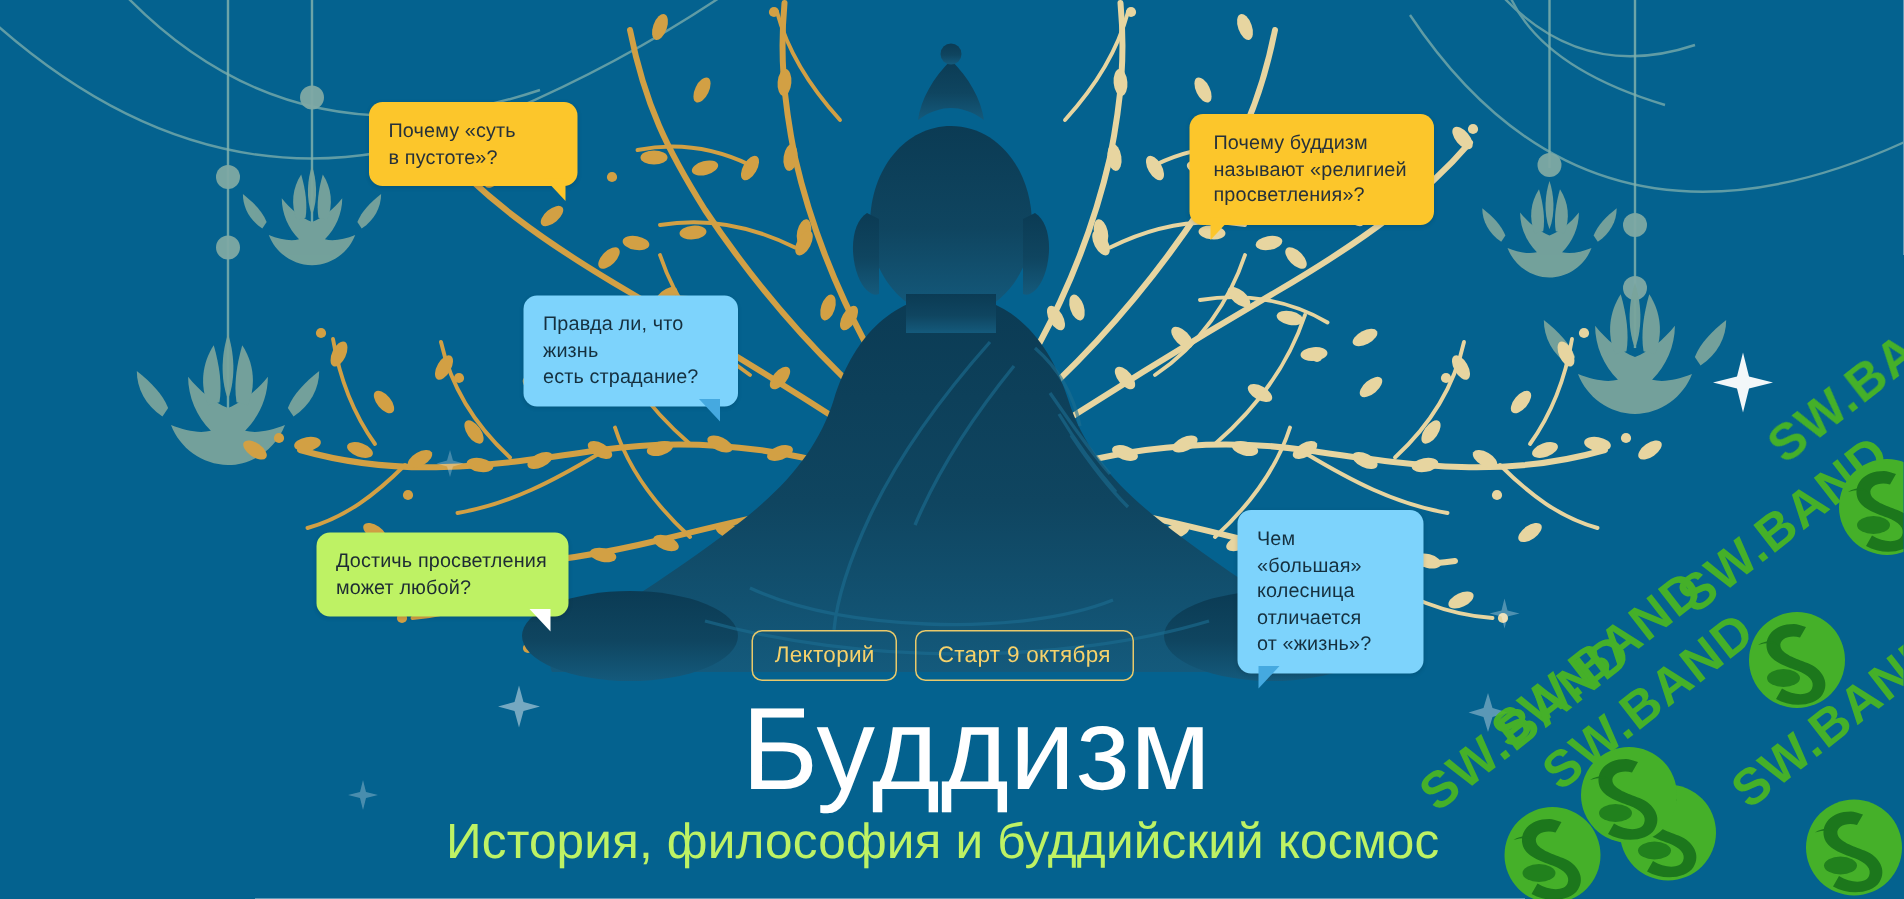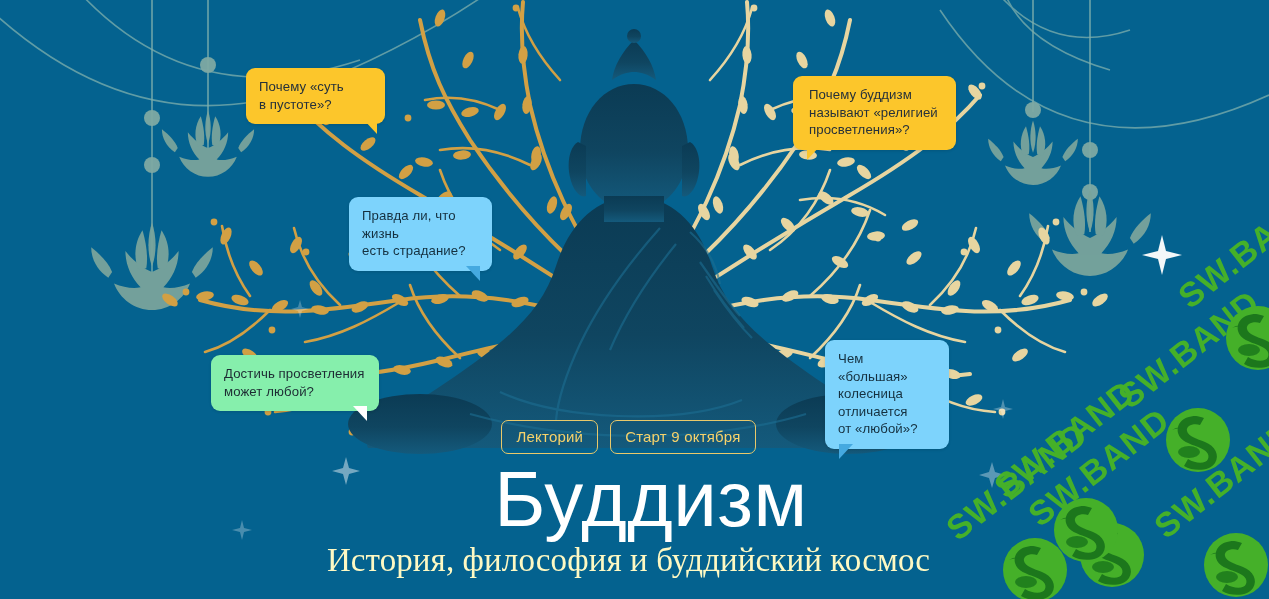--- a/index.html
+++ b/index.html
@@ -29,21 +29,21 @@
     color:#1a2b33;
     z-index:40;
     box-shadow:0 1px 3px rgba(0,0,0,.12);
   }
   .bubble .tail{
     position:absolute;
     width:0;height:0;
   }
   .bubble.yellow{ background:#fcc62b; color:#26313a; }
   .bubble.blue  { background:#7dd3fc; color:#15303f; }
-  .bubble.white { background:#86efac; color:#1d2b33; }
+  .bubble.white { background:#bef264; color:#1d2b33; }
 
   #bubble-why-emptiness   { left:246px; top:68px;  width:139px; }
   #bubble-why-emptiness .tail{ bottom:-10px; right:8px; border-left:14px solid transparent; border-top:15px solid #fcc62b;}
   #bubble-religion-intel  { left:793px; top:76px;  width:163px;padding-left:16px; }
   #bubble-religion-intel .tail{ bottom:-10px; left:14px; border-right:14px solid transparent; border-top:15px solid #fcc62b;}
   #bubble-life-suffering  { left:349px; top:197px; width:143px; }
   #bubble-life-suffering .tail{ bottom:-10px; right:12px; border-left:14px solid transparent; border-top:15px solid #45a9e0;}
   #bubble-enlightenment   { left:211px; top:355px; width:168px; }
   #bubble-enlightenment .tail{ bottom:-10px; right:12px; border-left:14px solid transparent; border-top:15px solid #ffffff;}
   #bubble-vehicles        { left:825px; top:340px; width:124px; }
@@ -74,27 +74,26 @@
   #page-title{
     color:#ffffff;
     font-size:78px;
     line-height:.95;
     font-weight:400;
     letter-spacing:.5px;
     margin-top:6px;
     padding-left:45px;
   }
   #page-subtitle{
-    color:#fef9c3;
+    color:#bef264;
     font-size:33px;
     line-height:1.15;
     font-weight:500;
     letter-spacing:.1px;
     margin-top:6px;
-    font-family:Liberation Serif, serif;
   }
 
   
   #watermark{
     position:absolute; inset:0;
     z-index:60; pointer-events:none;
   }
 </style>
 </head>
 <body>
@@ -470,21 +469,21 @@
 
     <div class="bubble white" id="bubble-enlightenment">
       <div>Достичь просветления</div>
       <div>может любой?</div>
       <span class="tail"></span>
     </div>
 
     <div class="bubble blue" id="bubble-vehicles">
       <div>Чем «большая»</div>
       <div>колесница отличается</div>
-      <div>от «любой»?</div>
+      <div>от «жизнь»?</div>
       <span class="tail"></span>
     </div>
   </div>
 
   <div id="hero">
     <div id="badges">
       <div class="badge">Лекторий</div>
       <div class="badge">Старт 9 октября</div>
     </div>
     <div id="page-title">Буддизм</div>

